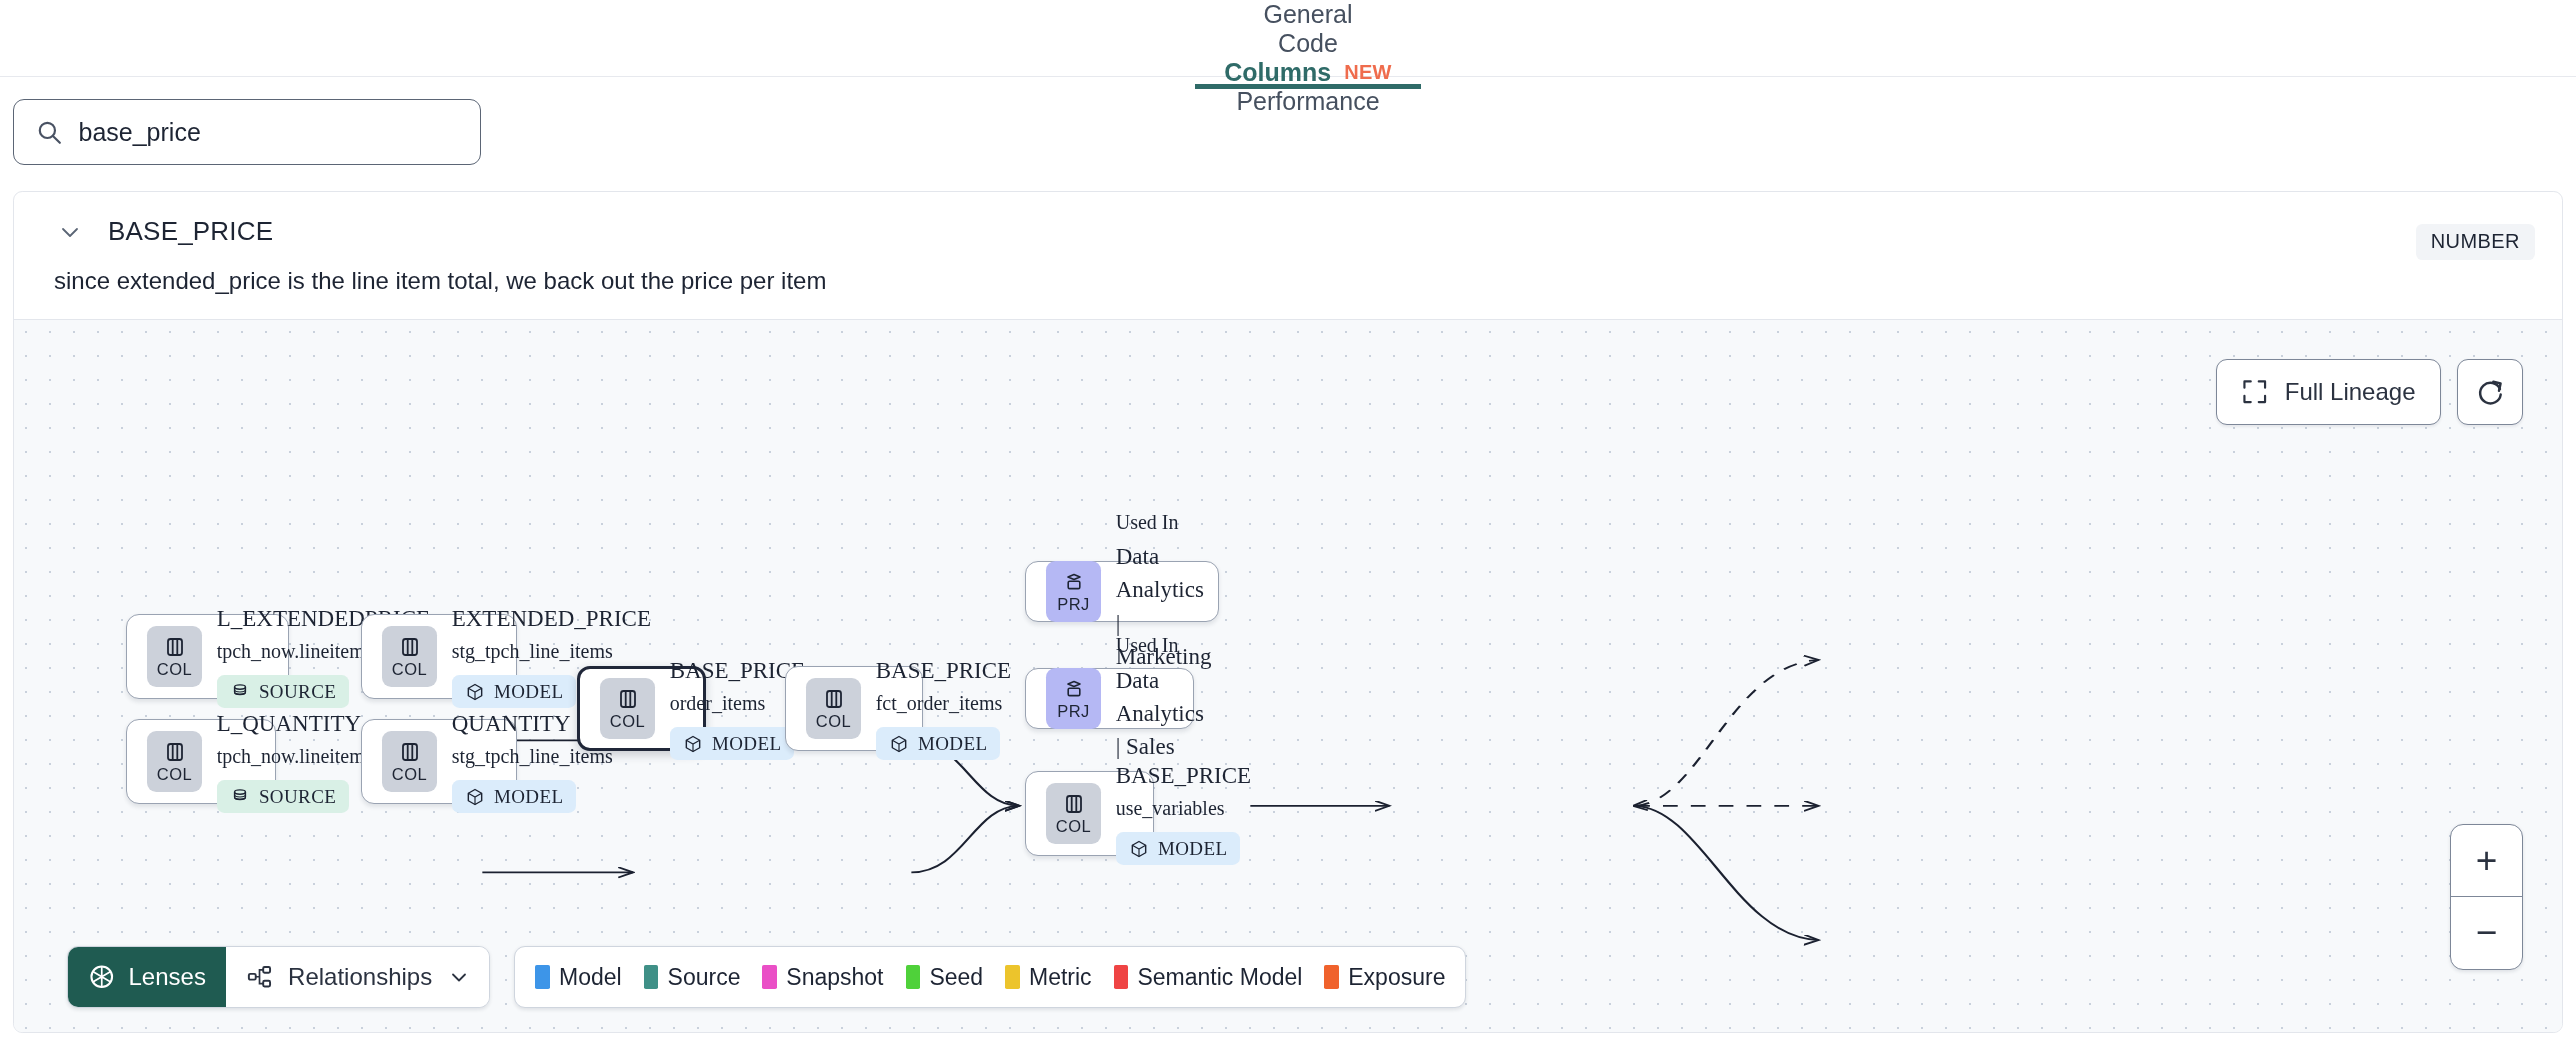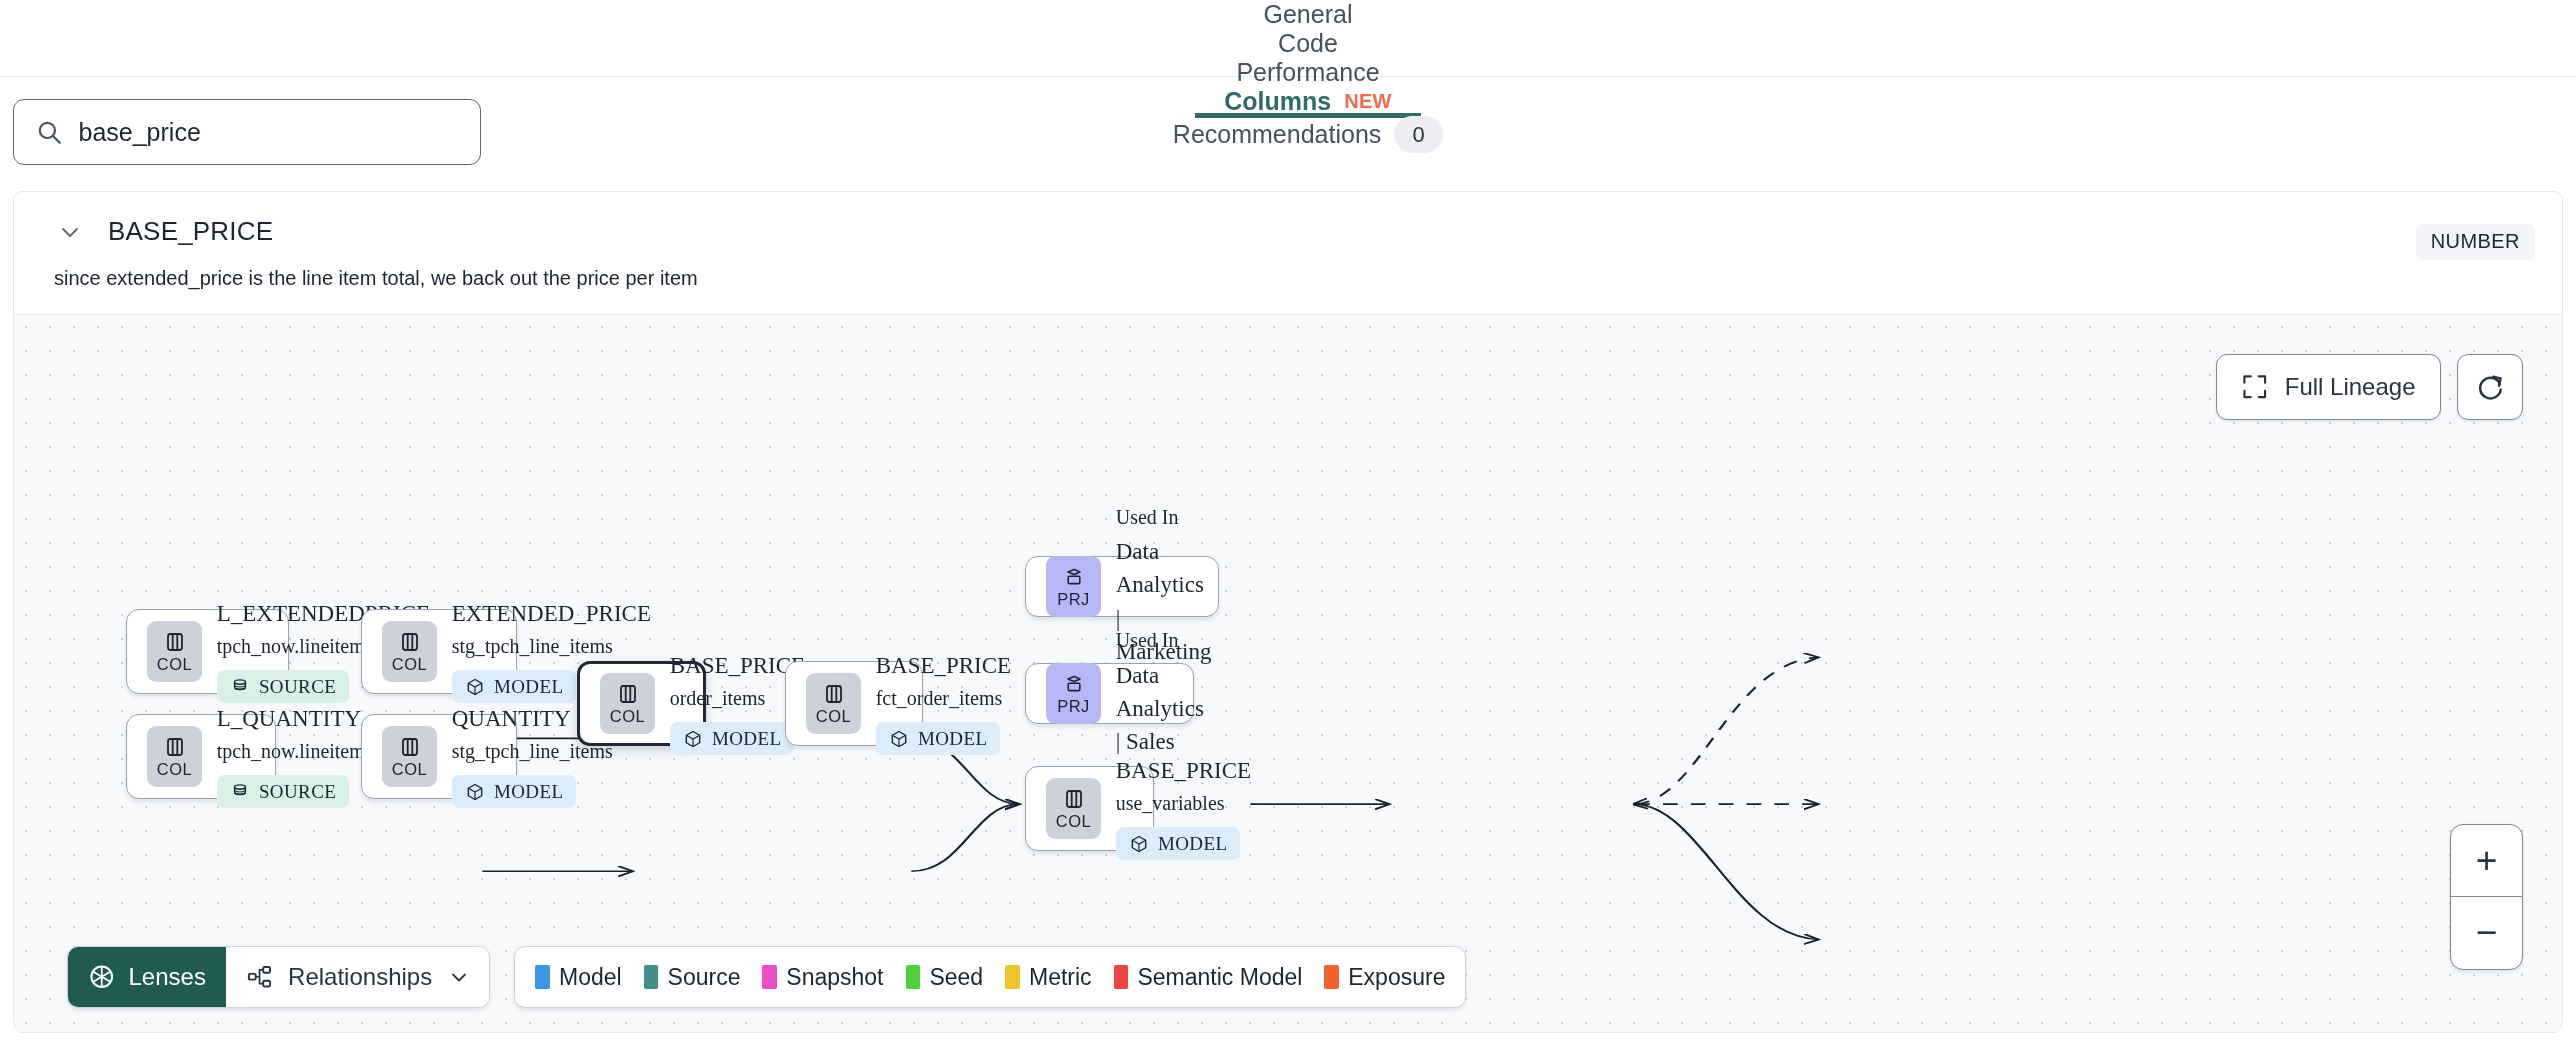--- a/index.html
+++ b/index.html
@@ -98,21 +98,21 @@
     position: absolute; right: 27.5px; top: 32px;
     background: #f2f4f7;
     color: #1d2433;
     font-size: 20px;
     padding: 6.4px 14.7px;
     border-radius: 6.4px;
     letter-spacing: 0.4px;
   }
   .coldesc {
     padding: 20px 0 24px 40px;
-    font-size: 20px;
+    font-size: 24px;
     color: #1d2433;
   }
 
   
   .canvas {
     position: relative;
     flex: 1;
     background-color: #f7f9fb;
     background-image: radial-gradient(#c9d1dc 1.5px, transparent 1.5px);
     background-size: 24px 24px;
@@ -265,30 +265,26 @@
 </head>
 <body>
 
 <div class="tabbar">
   <div class="tab">
     <span>General</span>
   </div>
   <div class="tab">
     <span>Code</span>
   </div>
-  <div class="tab">
-    <span>Performance</span>
-  </div>
   <div class="tab active">
     <span>Columns</span>
     <span class="newflag">NEW</span>
   </div>
   <div class="tab">
-    <span>Recommendations</span>
-    <span class="countbadge">0</span>
+    <span>Performance</span>
   </div>
 </div>
 
 <div class="searchwrap">
   <div class="searchbox">
     <svg class="mag" viewBox="0 0 24 24" fill="none" stroke="#3d4characters">
       <circle cx="10.5" cy="10.5" r="7" stroke="#495263" stroke-width="2"></circle>
       <line x1="15.6" y1="15.6" x2="22" y2="22" stroke="#495263" stroke-width="2" stroke-linecap="round"></line>
     </svg>
     <span class="val">base_price</span>

